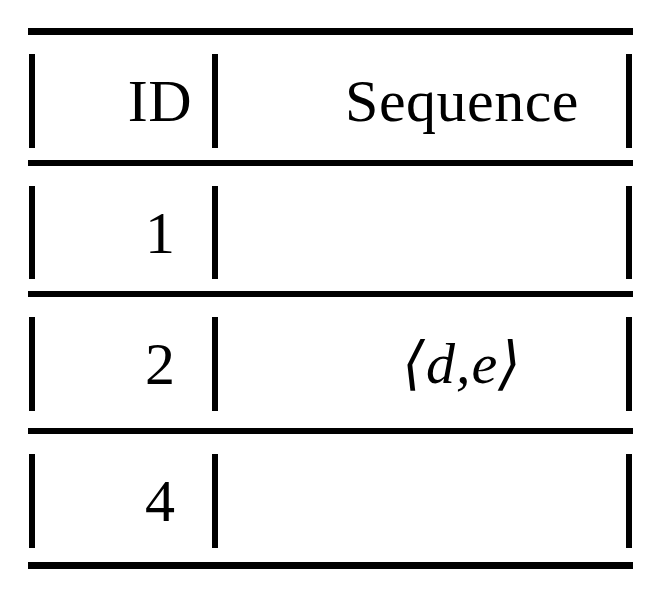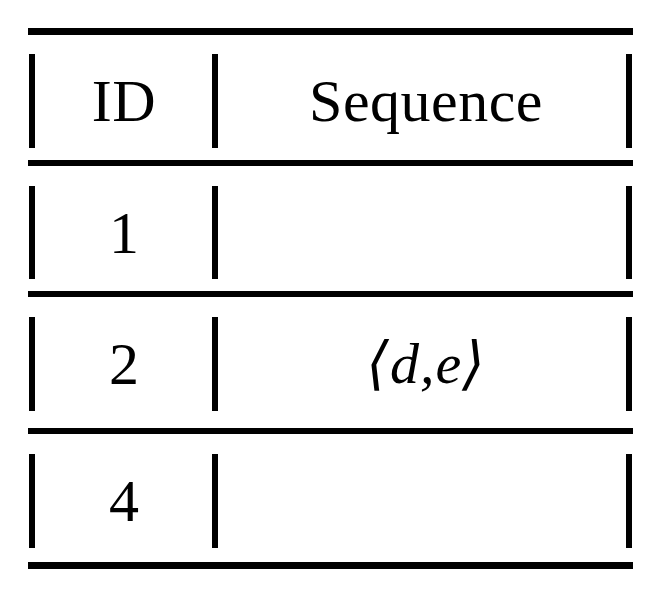--- a/index.html
+++ b/index.html
@@ -52,20 +52,21 @@
   .vrule.seg-r3   { top: 454px; height: 94px; }
 
   
   .cell {
     position: absolute;
     display: flex;
     align-items: center;
     justify-content: center;
     line-height: 1;
     white-space: nowrap;
+    padding-left: 36px;
     -webkit-font-smoothing: antialiased;
   }
   .cell.col-id  { left: 36px;  width: 176px; }
   .cell.col-seq { left: 219px; width: 414px; text-align: center; }
 
   .cell.row-head { top: 48px;  height: 106px; }
   .cell.row-1    { top: 180px; height: 106px; }
   .cell.row-2    { top: 311px; height: 106px; }
   .cell.row-3    { top: 448px; height: 106px; }
 

